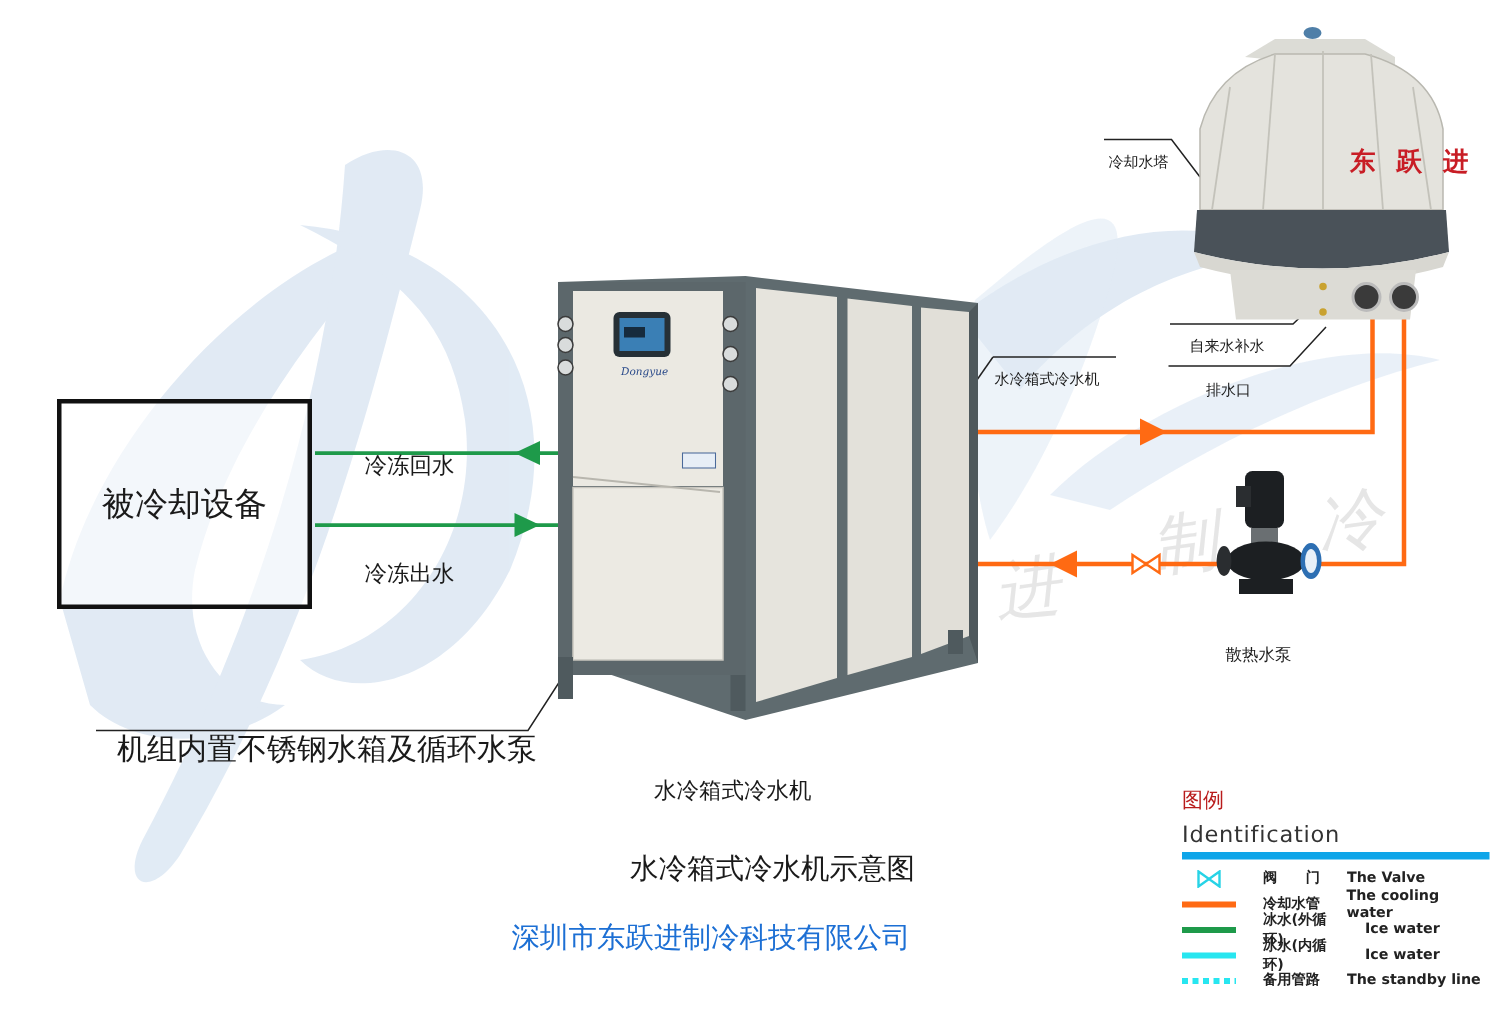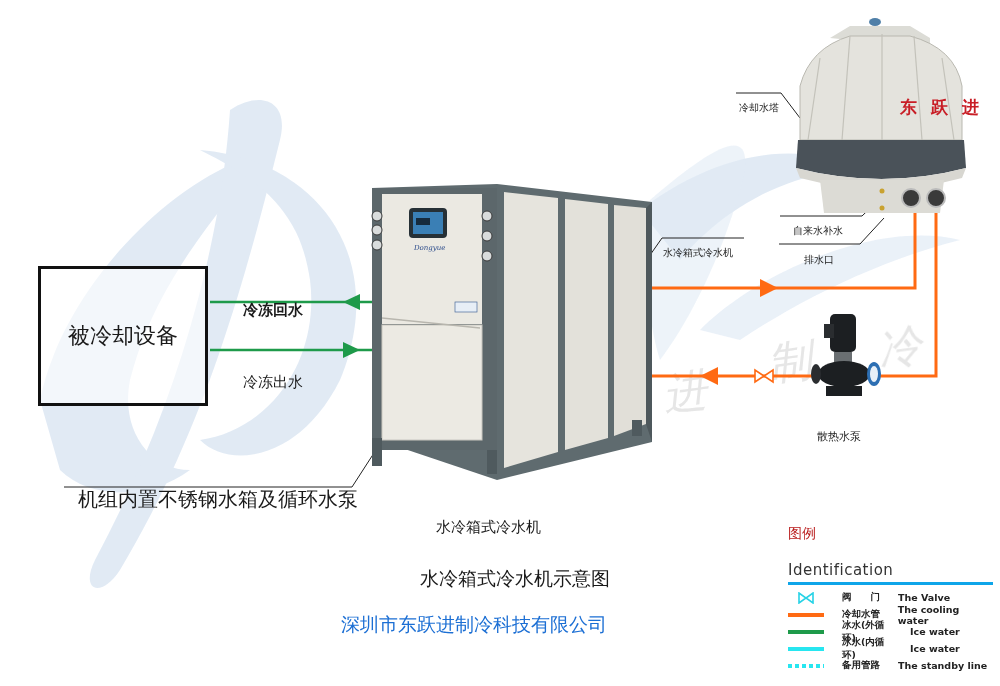--- a/index.html
+++ b/index.html
@@ -8,21 +8,21 @@
     .abs { position: absolute; }
     svg.layer { position: absolute; left: 0; top: 0; }
     .lbl { position: absolute; white-space: nowrap; margin-top: 20px; }
     .device-box { left: 38px; top: 266px; width: 170px; height: 140px; border: 3px solid #111; background: rgba(255,255,255,0.6); display:flex; align-items:center; justify-content:center; font-size: 22px; }
     .flow-lbl { font-size: 15px; }
     .small-lbl { font-size: 10px; }
     .title-main { left: 0; width: 1000px; top: 566px; text-align: center; font-size: 19px; padding-left: 30px; }
     .title-company { left: 0; width: 928px; top: 612px; text-align: center; font-size: 19px; color: #1c6fd4; padding-left: 20px; }
     .legend { left: 788px; top: 525px; width: 205px; }
     .legend .h1 { font-size: 14px; color: #b91c1c; }
-    .legend .h2 { font-size: 15px; color: #333; letter-spacing: 0.5px; margin-top: 18px; padding-bottom: 3px; border-bottom: 3px solid #0ea5e9; }
+    .legend .h2 { font-size: 15px; color: #333; letter-spacing: 0.5px; margin-top: 4px; padding-bottom: 3px; border-bottom: 5px solid #0ea5e9; }
     .legend .row { display: flex; align-items: center; height: 17px; font-size: 9.5px; font-weight: bold; color: #222; }
     .legend .sw { width: 36px; display: flex; justify-content: center; margin-right: 18px; }
     .legend .cn { width: 56px; }
     .legend .en { }
   </style>
 </head>
 <body>
 
 <svg class="layer" width="1000" height="686">
   <g fill="#dce7f3" opacity="0.85">
@@ -140,21 +140,21 @@
   <rect x="22" y="6" width="26" height="38" rx="5" fill="#1c1f22"></rect>
   <rect x="16" y="16" width="10" height="14" fill="#2a2d30"></rect>
   <rect x="26" y="44" width="18" height="10" fill="#6a6f72"></rect>
   <ellipse cx="36" cy="66" rx="26" ry="13" fill="#1c1f22"></ellipse>
   <ellipse cx="8" cy="66" rx="5" ry="10" fill="#2a2d30"></ellipse>
   <ellipse cx="66" cy="66" rx="7" ry="12" fill="#2d6fb3"></ellipse>
   <ellipse cx="66" cy="66" rx="4" ry="8" fill="#e8f0f8"></ellipse>
   <rect x="18" y="78" width="36" height="10" fill="#1c1f22"></rect>
 </svg>
 
-<div class="lbl flow-lbl" style="left:243px;top:281px;font-weight:bold;">冷冻回水</div>
+<div class="lbl flow-lbl" style="left:243px;top:281px;">冷冻回水</div>
 <div class="lbl flow-lbl" style="left:243px;top:353px;">冷冻出水</div>
 <div class="lbl" style="left:78px;top:466px;font-size:20px;">机组内置不锈钢水箱及循环水泵</div>
 <div class="lbl" style="left:436px;top:498px;font-size:15px;">水冷箱式冷水机</div>
 <div class="lbl small-lbl" style="left:663px;top:226px;">水冷箱式冷水机</div>
 <div class="lbl small-lbl" style="left:739px;top:81px;">冷却水塔</div>
 <div class="lbl small-lbl" style="left:793px;top:204px;">自来水补水</div>
 <div class="lbl small-lbl" style="left:804px;top:233px;">排水口</div>
 <div class="lbl" style="left:817px;top:409px;font-size:11px;">散热水泵</div>
 
 <div class="abs title-main">水冷箱式冷水机示意图</div>

